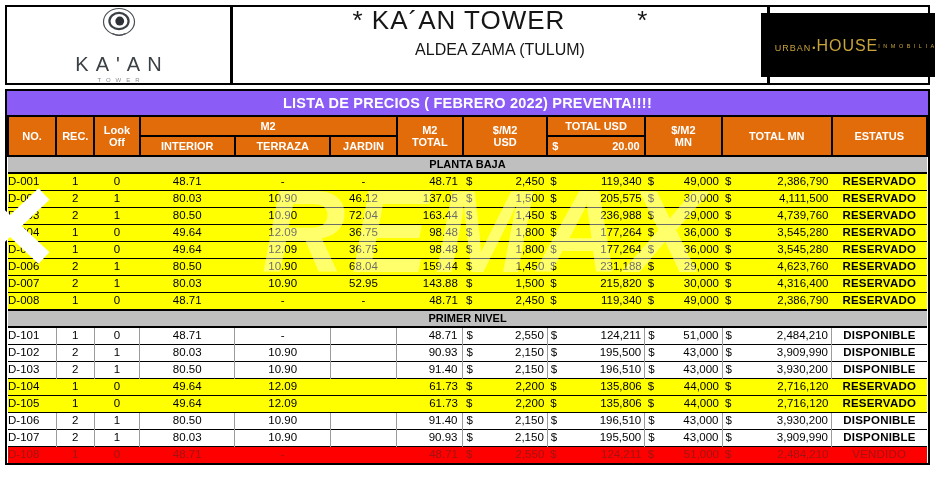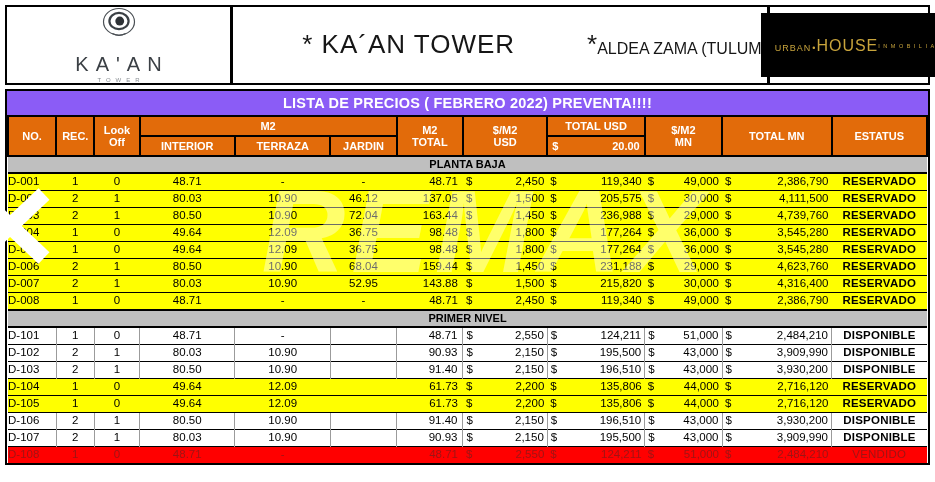--- a/index.html
+++ b/index.html
@@ -10,21 +10,21 @@
     --header-bg:#E26B0A; --yellow-row:#FFFF00; --red-row:#FF0000;
     --red-row-text:#9E1414; --section-bg:#BFBFBF; --gold:#C8A43C;
   }
   .sheet{position:absolute;left:5px;top:5px;width:925px;}
 
   
   .top-band{height:80px;border:2.5px solid #000;background:#fff;display:flex;box-sizing:border-box;margin-bottom:4px;}
   .logo-left{width:226px;border-right:3px solid #000;display:flex;flex-direction:column;align-items:center;justify-content:center;box-sizing:border-box;}
   .kaan-name{font-size:20px;letter-spacing:7px;padding-left:7px;color:#3b4045;line-height:1;margin-top:16px;}
   .kaan-sub{font-size:6px;letter-spacing:5px;padding-left:5px;color:#8a8f94;margin-top:3px;}
-  .title-box{flex:1;border-right:3px solid #000;display:flex;flex-direction:row;align-items:center;justify-content:flex-end;box-sizing:border-box;}
+  .title-box{flex:1;border-right:3px solid #000;display:flex;flex-direction:column;align-items:center;justify-content:flex-start;box-sizing:border-box;}
   .t1{font-size:26px;color:#161616;display:flex;align-items:baseline;line-height:1.05;}
   .t1 .main{letter-spacing:1px;}
   .t1 .ast{margin-left:72px;}
   .t2{font-size:16px;color:#161616;margin-top:7px;}
   .logo-right{width:158px;display:flex;align-items:center;justify-content:center;}
   .uh-box{width:142px;height:64px;background:#000;display:flex;flex-direction:row;align-items:center;justify-content:center;padding-left:34px;}
   .uh-name{color:var(--gold);line-height:1;display:flex;align-items:baseline;margin-top:1px;}
   .uh-name .sm{font-size:9px;letter-spacing:1px;}
   .uh-name .dot{font-size:9px;margin:0 1px;}
   .uh-name .lg{font-size:16px;letter-spacing:1px;text-align:right;}

